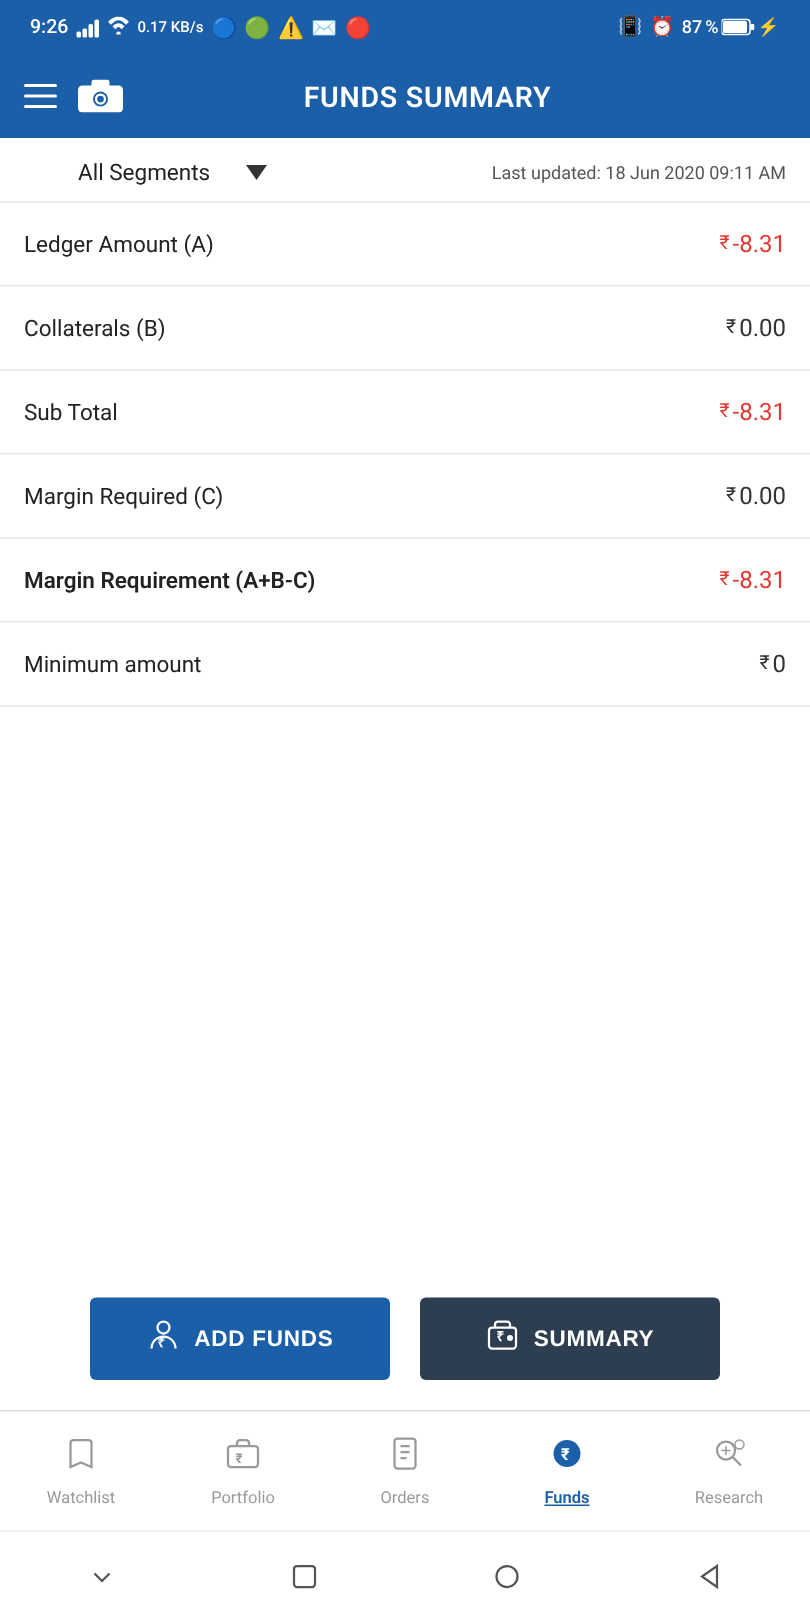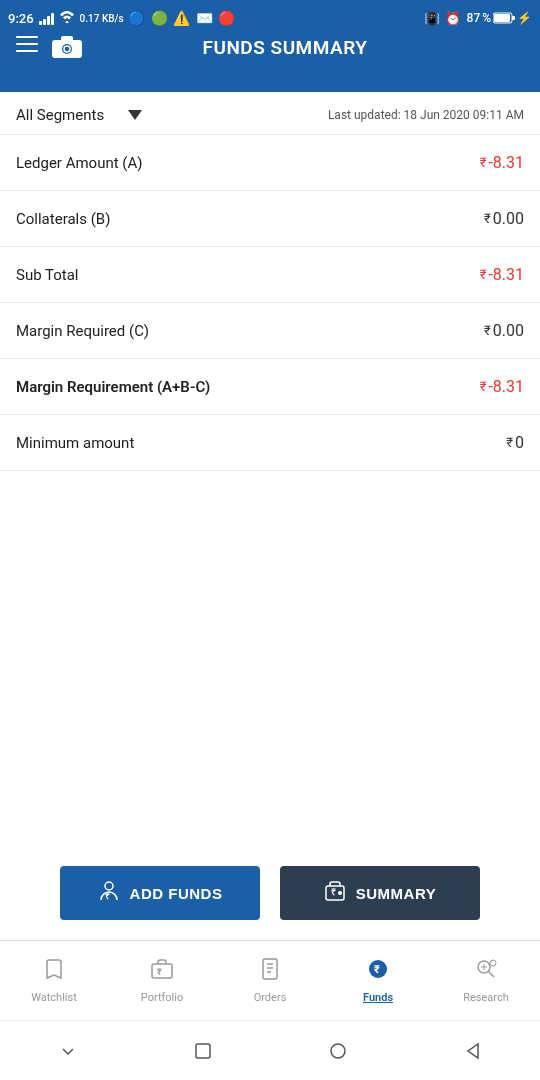--- a/index.html
+++ b/index.html
@@ -13,21 +13,21 @@
       position: relative;
     }
 
     
     .status-bar {
       background: #1a5fa8;
       color: #fff;
       display: flex;
       justify-content: space-between;
       align-items: center;
-      padding: 6px 8px;
+      padding: 6px 20px;
       height: 36px;
       font-size: 13px;
       font-weight: 500;
     }
     .status-left {
       display: flex;
       align-items: center;
       gap: 5px;
     }
     .status-right {
@@ -45,21 +45,21 @@
       width: 3px;
       background: #fff;
       border-radius: 1px;
     }
 
     
     .header {
       background: #1a5fa8;
       color: #fff;
       display: flex;
-      align-items: flex-start;
+      align-items: center;
       padding: 0 16px;
       height: 56px;
       gap: 14px;
     }
     .header-title {
       font-size: 19px;
       font-weight: 600;
       letter-spacing: 0.5px;
       flex: 1;
       text-align: center;
@@ -301,21 +301,21 @@
       <rect x="0" y="4" width="30" height="18" rx="3" fill="white"></rect>
       <circle cx="15" cy="13" r="5" fill="#1a5fa8"></circle>
       <rect x="9" y="0" width="12" height="6" rx="2" fill="white"></rect>
       <circle cx="15" cy="13" r="3" fill="#1a5fa8" stroke="white" stroke-width="1.5"></circle>
     </svg>
   </div>
   <div class="header-title">FUNDS SUMMARY</div>
 </div>
 
 <div class="segments-row">
-  <div class="segments-left" style="display:flex;align-items:center;gap:24px;">
+  <div class="segments-left" style="display:flex;align-items:center;gap:24px;margin-left:36px;">
     <span class="segments-label">All Segments</span>
     <div class="dropdown-arrow"></div>
   </div>
   <div class="segments-right">
     <span class="last-updated">Last updated: 18 Jun 2020 09:11 AM</span>
   </div>
 </div>
 
 <div class="fund-items">
 <div class="fund-item">

